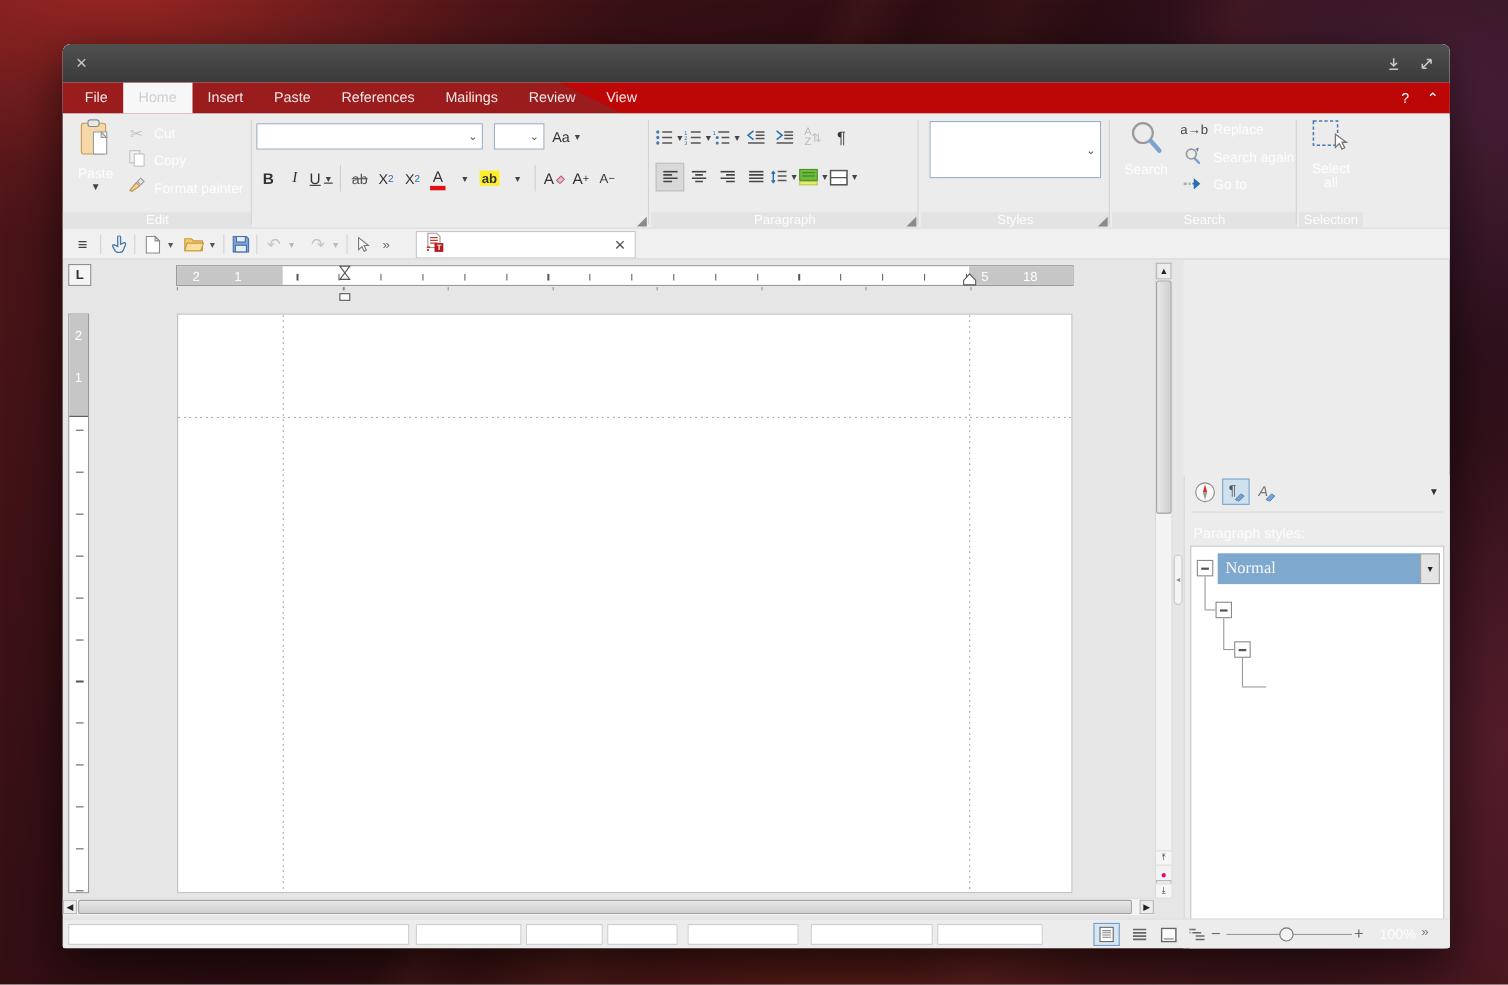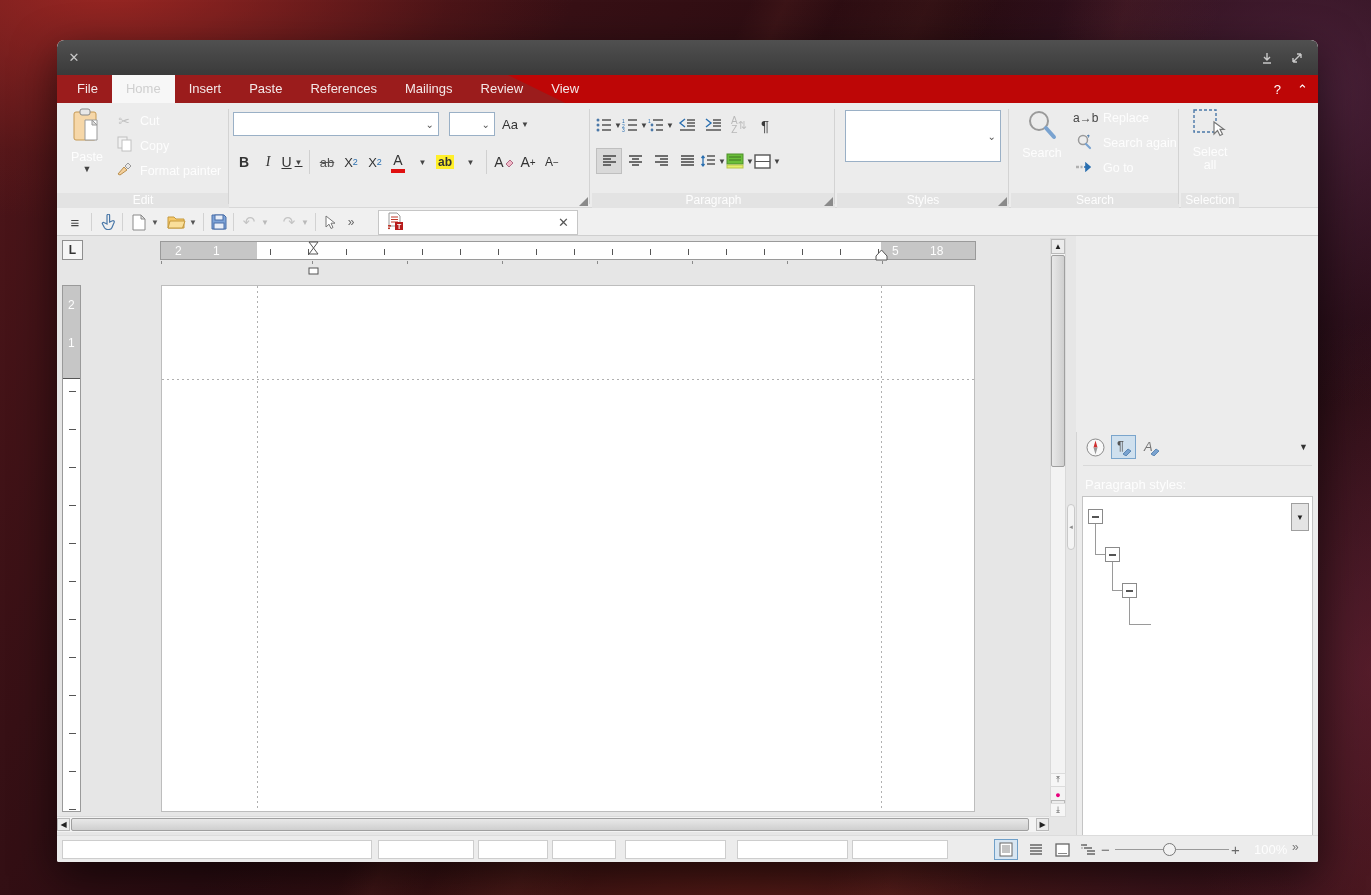--- a/index.html
+++ b/index.html
@@ -634,20 +634,21 @@
             <path d="M8 16l5-5 3 2-5 5z" fill="#7aa3d0" stroke="#4a78a8" stroke-width=".8"></path>
           </svg>
         </div>
         <span class="sb-caret">▼</span>
       </div>
       <div class="sb-divider"></div>
       <div class="sb-title">Paragraph styles:</div>
 
       <div class="sb-list">
         <div class="minus-box" style="left:5px;top:12px;"></div>
+        <div class="style-row">Normal</div>
         <div class="style-dd">▼</div>
         <div class="tree-line" style="left:12px;top:27px;width:1px;height:30px;"></div>
         <div class="tree-line" style="left:12px;top:57px;width:10px;height:1px;"></div>
         <div class="minus-box" style="left:22px;top:50px;"></div>
         <div class="tree-line" style="left:29px;top:65px;width:1px;height:28px;"></div>
         <div class="tree-line" style="left:29px;top:93px;width:10px;height:1px;"></div>
         <div class="minus-box" style="left:39px;top:86px;"></div>
         <div class="tree-line" style="left:46px;top:101px;width:1px;height:26px;"></div>
         <div class="tree-line" style="left:46px;top:127px;width:22px;height:1px;"></div>
       </div>

